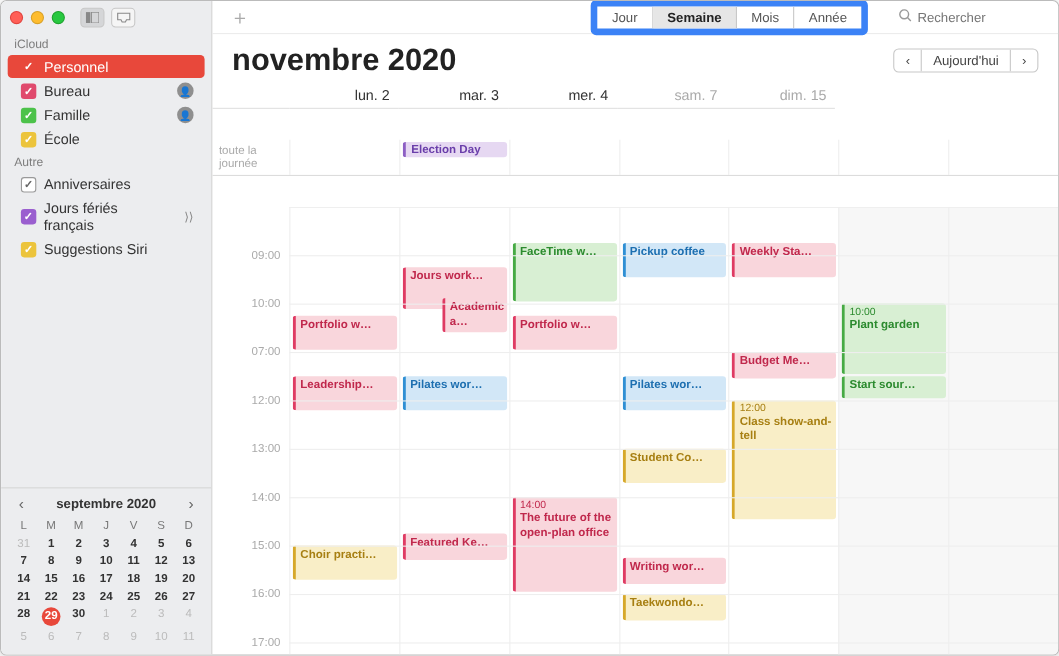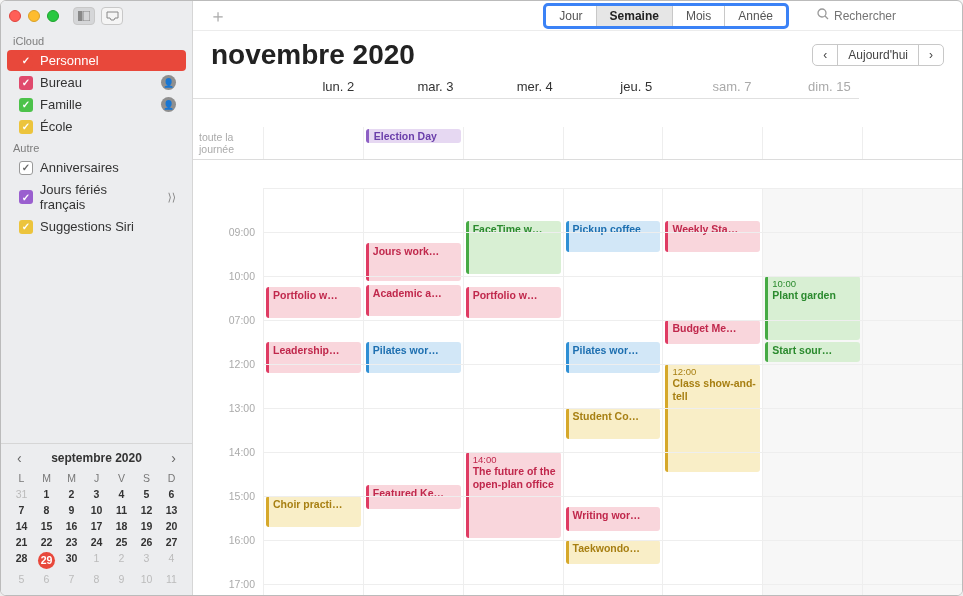--- a/index.html
+++ b/index.html
@@ -29,21 +29,21 @@
   .mini-grid { display:grid; grid-template-columns:repeat(7,1fr); text-align:center; font-size:10.5px;}
   .mini-dow { color:#777; padding:2px 0; font-weight:500;}
   .mini-day { padding:2px 0; color:#333;}
   .mini-day.other { color:#bbb; }
   .mini-day.today span{ display:inline-block; width:17px; height:17px; line-height:17px; border-radius:50%; background:#e8483b; color:#fff; font-weight:600;}
   .mini-day.bold { font-weight:700; }
 
   .main { flex:1; display:flex; flex-direction:column; position:relative; }
   .toolbar { height:30px; display:flex; align-items:center; padding:0 10px; border-bottom:1px solid #ececec; gap:8px;}
   .plus { color:#aaa; font-size:18px; padding:0 6px;}
-  .seg { display:flex; border:3px solid #3b82f6; border-radius:5px; overflow:hidden; font-size:12px; margin-left:auto;justify-content:flex-end;}
+  .seg { display:flex; border:6px solid #3b82f6; border-radius:5px; overflow:hidden; font-size:12px; margin-left:auto;justify-content:flex-end;}
   .seg > div { padding:3px 13px; color:#555; border-right:1px solid #c8c8c8;}
   .seg > div:last-child { border-right:none;}
   .seg > div.active { background:#e6e6e6; font-weight:600; color:#222;}
   .search { display:flex; align-items:center; gap:5px; border-radius:4px; padding:2px 8px; color:#999; margin-left:12px;}
   .search input { border:none; outline:none; background:transparent; font-size:12px; width:110px; color:#333;}
   .header2 { display:flex; align-items:center; padding:8px 18px 4px; gap:10px;}
   .month-title { font-size:28px; font-weight:700; color:#222; flex:1;}
   .navbtns { display:flex; gap:0; border:1px solid #c8c8c8; border-radius:5px; overflow:hidden; font-size:12px;}
   .navbtns > div { padding:3px 10px; border-right:1px solid #c8c8c8; color:#444;}
   .navbtns > div:last-child { border-right:none;}
@@ -217,21 +217,20 @@
         <div>Aujourd'hui</div>
         <div>›</div>
       </div>
     </div>
     <div class="cal-wrap">
       <div class="dowrow" id="dowrow">
           <div class="dowcell"></div>
           <div class="dowcell">lun. 2</div>
           <div class="dowcell">mar. 3</div>
           <div class="dowcell">mer. 4</div>
-          <div class="dowcell">jeu. 5</div>
           <div class="dowcell weekend">sam. 7</div>
           <div class="dowcell weekend">dim. 15</div>
         </div>
       <div class="alldayrow" id="alldayrow">
           <div class="allday-label">toute la journée</div>
           <div class="allday-cell"></div>
           <div class="allday-cell">
             <div class="allday-ev ev-purple">Election Day</div>
           </div>
           <div class="allday-cell"></div>
@@ -255,21 +254,21 @@
               <div class="hrlabel">17:00</div>
               <div class="hrlabel">18:00</div>
             </div>
             <div class="daycol" style="height: 572px;">
               <div class="event ev-pink" style="top: 99px; height: 31px;"><span>Portfolio w…</span></div>
               <div class="event ev-yellow" style="top: 308px; height: 31px;"><span>Choir practi…</span></div>
               <div class="event ev-pink" style="top: 154px; height: 31px;"><span>Leadership…</span></div>
             </div>
             <div class="daycol" style="height: 572px;">
               <div class="event ev-pink" style="top: 55px; height: 37.6px;"><span>Jours work…</span></div>
-              <div class="event ev-pink" style="top: 97px; height: 31px;"><span>Academic a…</span></div>
+              <div class="event ev-pink" style="top: 83px; height: 31px; margin-left: 36px;"><span>Academic a…</span></div>
               <div class="event ev-blue" style="top: 154px; height: 31px;"><span>Pilates wor…</span></div>
               <div class="event ev-pink" style="top: 297px; height: 24.4px;"><span>Featured Ke…</span></div>
               <div class="event ev-green" style="top: 462px; height: 53px;"></div>
             </div>
             <div class="daycol" style="height: 572px;">
               <div class="event ev-green" style="top: 33px; height: 53px;"><span>FaceTime w…</span></div>
               <div class="event ev-pink" style="top: 99px; height: 31px;"><span>Portfolio w…</span></div>
               <div class="event ev-pink" style="top: 264px; height: 86px;"><span class="etime">14:00</span><span>The future of the open-plan office</span></div>
             </div>
             <div class="daycol" style="height: 572px;">

